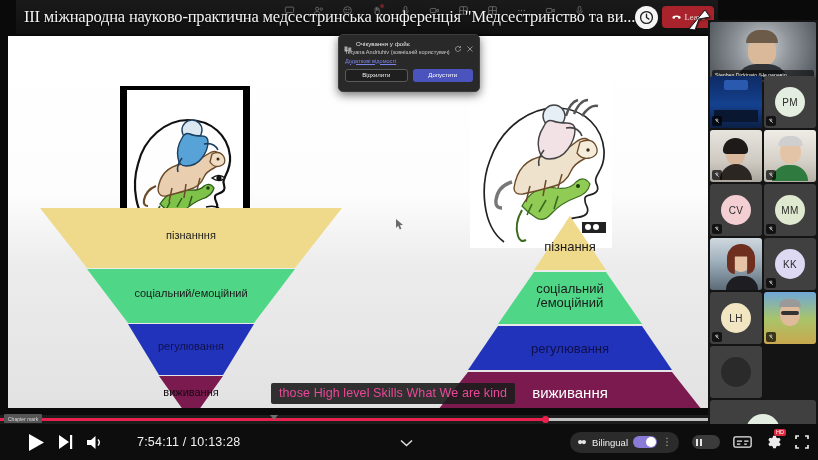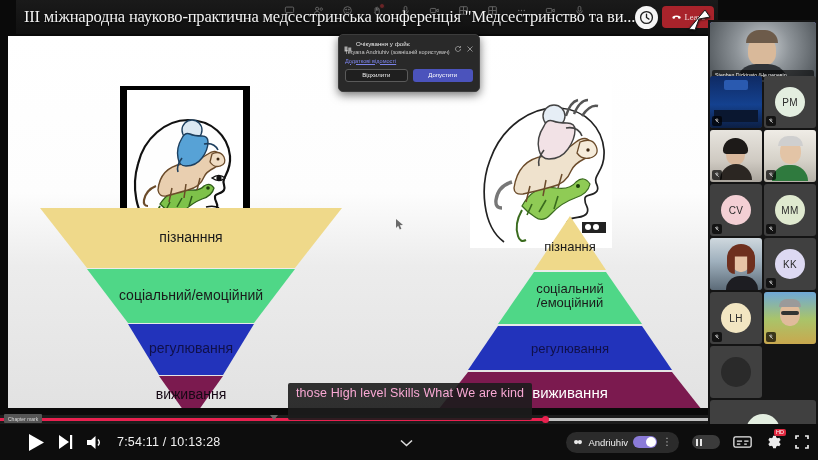--- a/index.html
+++ b/index.html
@@ -58,21 +58,21 @@
     overflow: hidden;
   }
 
   
   .brain-card { position: absolute; }
   .brain-card svg { display: block; }
 
   
   .pyr-label {
     position: absolute; width: 100%; text-align: center;
-    font-size: 14px; color: #1a1a1a; line-height: 1.05;
+    font-size: 11px; color: #1a1a1a; line-height: 1.05;
     font-family: "Liberation Sans", sans-serif;
   }
 
   
   .inv-wrap { position: absolute; left: 32px; top: 172px; width: 302px; height: 202px; }
   .inv-band { position: absolute; left: 0; width: 302px; }
   .inv-band .shape { width: 100%; height: 100%; }
 
   
   .up-wrap { position: absolute; left: 412px; top: 176px; width: 300px; height: 198px; }
@@ -94,23 +94,23 @@
   .dlg-actions { display: flex; gap: 5px; padding: 5px 6px 5px 6px; }
   .dlg-btn {
     flex: 1; height: 13px; border-radius: 3px; font-size: 6px;
     display: flex; align-items: center; justify-content: center;
   }
   .dlg-decline { background: #1f1f1f; border: 1px solid #5a5a5a; color: #ececec; }
   .dlg-admit { background: #4b53bc; color: #ffffff; }
 
   
   .caption {
-    position: absolute; left: 288px; top: 383px; z-index: 25;
-    background: rgba(28,28,28,.9); color: #f9a8d4; font-size: 12.5px;
-    padding: 3px 8px 20px; border-radius: 2px; white-space: nowrap;
+    position: absolute; left: 271px; top: 383px; z-index: 25;
+    background: rgba(28,28,28,.9); color: #ec4899; font-size: 12.5px;
+    padding: 3px 8px 4px; border-radius: 2px; white-space: nowrap;
     letter-spacing: .1px;
   }
 
   
   .rail {
     position: absolute; right: 0; top: 20px; width: 110px; height: 404px;
     background: #141414; display: grid;
     grid-template-columns: 1fr 1fr; grid-auto-rows: 52px; gap: 2px; padding: 2px;
     align-content: start;
   }
@@ -158,21 +158,21 @@
     position: absolute; left: 4px; top: -1px; height: 9px; padding: 0 4px;
     background: #555; color: #ddd; font-size: 5px; border-radius: 1px;
     display: flex; align-items: center; white-space: nowrap;
   }
   .playerbar {
     position: absolute; left: 0; bottom: 0; width: 818px; height: 36px;
     background: #0d0d0d; display: flex; align-items: center;
   }
   .pb-left { display: flex; align-items: center; gap: 13px; padding-left: 28px; }
   .pb-btn { color: #fff; display: flex; align-items: center; justify-content: center; }
-  .timecode { color: #f1f1f1; font-size: 12.5px; margin-left: 2px; letter-spacing: .2px; }
+  .timecode { color: #f1f1f1; font-size: 12.5px; margin-left: 22px; letter-spacing: .2px; }
   .pb-caret { position: absolute; left: 400px; color: #dcdcdc; }
   .pb-right {
     position: absolute; right: 8px; display: flex; align-items: center; gap: 13px;
   }
   .bilingual-pill {
     display: flex; align-items: center; gap: 5px; height: 21px;
     background: #2b2b2b; border-radius: 11px; padding: 0 7px 0 7px;
   }
   .bil-label { color: #f0f0f0; font-size: 9.5px; }
   .bil-toggle {
@@ -629,21 +629,21 @@
     </span>
 
     <div class="pb-right">
       <div class="bilingual-pill">
         <span>
           <svg width="10" height="10" viewBox="0 0 16 16" fill="#e9e9e9">
               <circle cx="5" cy="8" r="3.4"></circle>
               <circle cx="11" cy="8" r="3.4"></circle>
             </svg>
         </span>
-        <span class="bil-label">Andriuhiv</span>
+        <span class="bil-label">Bilingual</span>
         <span class="bil-toggle">
             <span class="bil-knob"></span>
           </span>
         <span class="bil-kebab">⋮</span>
       </div>
 
       <span class="pause-pill">
           <i></i>
           <i></i>
         </span>

